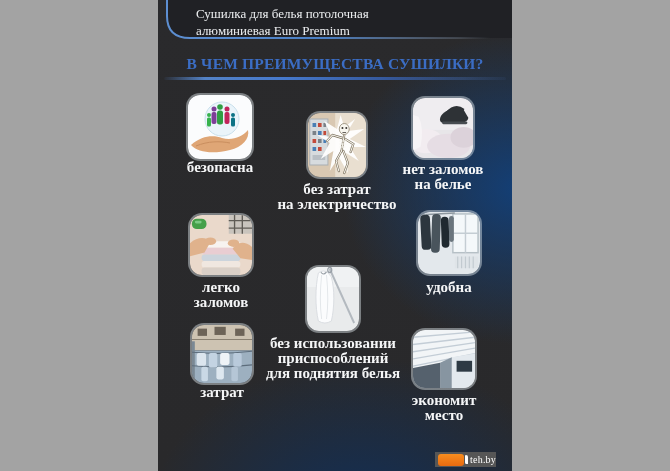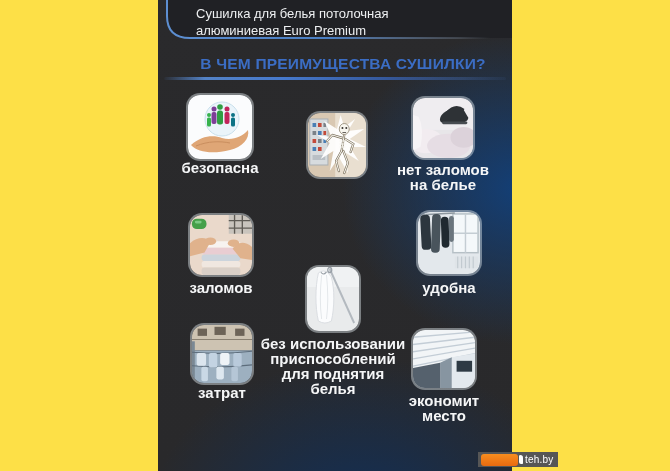--- a/index.html
+++ b/index.html
@@ -1,28 +1,28 @@
 <!DOCTYPE html>
 <html><head>
 <meta charset="utf-8">
 <style>
   html,body{margin:0;padding:0;background:#ffffff;}
-  .canvas{position:relative;width:670px;height:471px;background:#fde047;overflow:hidden;
-          font-family:Liberation Sans, sans-serif;}
+  .canvas{position:relative;width:670px;height:471px;background:#a3a3a3;overflow:hidden;
+          font-family:Liberation Serif, serif;}
   .card{position:absolute;left:158px;top:0;width:354px;height:471px;
         background:
           radial-gradient(260px 230px at 102% 40%, rgba(18,64,122,0.95), rgba(18,64,122,0) 68%),
           radial-gradient(320px 250px at 58% 112%, rgba(13,48,95,0.9), rgba(13,48,95,0) 68%),
           linear-gradient(#2a2a2c,#29292b);}
   
   .hdr{position:absolute;left:0;top:0;width:354px;height:44px;}
   .hdr svg{position:absolute;left:0;top:0;}
   .title{position:absolute;left:38px;top:5px;color:#eef0f2;font-size:13px;line-height:17px;font-weight:400;}
   
-  .heading{position:absolute;left:8px;top:55px;width:354px;text-align:center;
+  .heading{position:absolute;left:0;top:55px;width:354px;text-align:center;
            color:#3b6dc4;font-size:15.5px;font-weight:700;letter-spacing:.2px;}
   .divider{position:absolute;left:6px;top:77px;width:342px;height:2.5px;border-radius:2px;
            background:linear-gradient(90deg,rgba(70,120,200,.05),rgba(88,140,215,.9) 12%,
                       #4679cc 35%,#35589b 65%,rgba(70,110,180,.35) 88%,rgba(70,110,180,.08));}
   
   .tile{position:absolute;border-radius:12px;overflow:hidden;
         box-shadow:0 0 0 2px rgba(225,232,238,.45);}
   .tile svg{display:block;width:100%;height:100%;}
   .t1{left:30px; top:95px; width:64px;height:64px;}
   .t2{left:150px;top:113px;width:58px;height:64px;}
@@ -37,22 +37,22 @@
        font-size:15px;font-weight:700;line-height:15px;}
   .l1{left:-13px;top:160px;}
   .l2{left:104px;top:182px;}
   .l3{left:210px;top:162px;}
   .l4{left:-12px;top:280px;}
   .l5{left:216px;top:280px;}
   .l6{left:100px;top:336px;}
   .l7{left:-11px;top:385px;}
   .l8{left:211px;top:393px;}
   
-  .wm{position:absolute;left:277px;top:452px;width:80px;height:15px;background:#565656;
-      display:flex;align-items:center;margin-left:43px;}
+  .wm{position:absolute;left:277px;top:452px;width:61px;height:15px;background:#565656;
+      display:flex;align-items:center;}
   .wm-orange{width:37px;height:12px;margin-left:3px;border-radius:3px;
              background:linear-gradient(#f88d1e,#e86a10);}
   .wm-glyph{width:4px;height:9px;margin-left:1px;border-radius:2px 4px 1px 3px;background:#ffffff;}
   .wm-text{color:#ffffff;font-size:10px;margin-left:2px;letter-spacing:.2px;}
 </style>
 </head>
 <body>
 
 <div class="canvas">
   <div class="card">
@@ -135,20 +135,24 @@
           <line x1="35" y1="28" x2="42" y2="28"></line>
           <line x1="35" y1="31" x2="42" y2="31"></line>
           <line x1="35" y1="34" x2="41" y2="34"></line>
         </g>
         <circle cx="40" cy="16" r="5.5" fill="#f8f6ef" stroke="#8a7f6a" stroke-width="0.8"></circle>
         <circle cx="38" cy="15" r="1.1" fill="#3a3530"></circle>
           <circle cx="42.3" cy="15" r="1.1" fill="#3a3530"></circle>
         <line x1="38" y1="19.5" x2="42" y2="19.5" stroke="#3a3530" stroke-width="0.8"></line>
       </svg>
     </div>
+    <div class="lbl l2">
+      <div>без затрат</div>
+      <div>на электричество</div>
+    </div>
 
     <div class="tile t3">
       <svg viewBox="0 0 64 64" preserveAspectRatio="none">
         <rect width="64" height="64" fill="#efedf0"></rect>
         <rect y="34" width="64" height="30" fill="#e8e6e9"></rect>
         <ellipse cx="14" cy="46" rx="18" ry="13" fill="#f2ecf0"></ellipse>
         <ellipse cx="38" cy="51" rx="23" ry="13" fill="#e6dde4"></ellipse>
         <ellipse cx="54" cy="42" rx="14" ry="11" fill="#dcd2da"></ellipse>
         <path d="M6,20 Q12,32 8,52 L0,56 L0,18 Z" fill="#f7f4f6"></path>
         <path d="M36,16 Q45,6 54,13" fill="none" stroke="#2e3236" stroke-width="3"></path>
@@ -178,20 +182,21 @@
         <rect x="12" y="42" width="40" height="7" rx="3" fill="#ccd4dc"></rect>
         <rect x="12" y="49" width="40" height="7" rx="3" fill="#f0e7e0"></rect>
         <rect x="12" y="56" width="40" height="8" rx="3" fill="#d9cfc7"></rect>
         <path d="M0,30 C8,23 17,23 21,29 L15,40 L0,44 Z" fill="#e0b28c"></path>
         <path d="M64,34 C56,27 48,29 44,36 L52,46 L64,48 Z" fill="#e0b28c"></path>
         <ellipse cx="21" cy="28" rx="6" ry="4" fill="#e0b28c"></ellipse>
         <ellipse cx="45" cy="30" rx="6" ry="4" fill="#e0b28c"></ellipse>
       </svg>
     </div>
     <div class="lbl l4">
+      <div>легко</div>
       <div>заломов</div>
     </div>
 
     <div class="tile t5">
       <svg viewBox="0 0 64 64" preserveAspectRatio="none">
         <rect width="64" height="64" fill="#e3e8ec"></rect>
         <rect x="36" y="2" width="26" height="40" fill="#f4f8fa" stroke="#b6c0c6" stroke-width="1.5"></rect>
         <line x1="49" y1="2" x2="49" y2="42" stroke="#c4cdd3" stroke-width="1.5"></line>
         <line x1="36" y1="22" x2="62" y2="22" stroke="#c4cdd3" stroke-width="1.5"></line>
         <rect x="38" y="46" width="24" height="12" fill="#dfe4e8"></rect>

